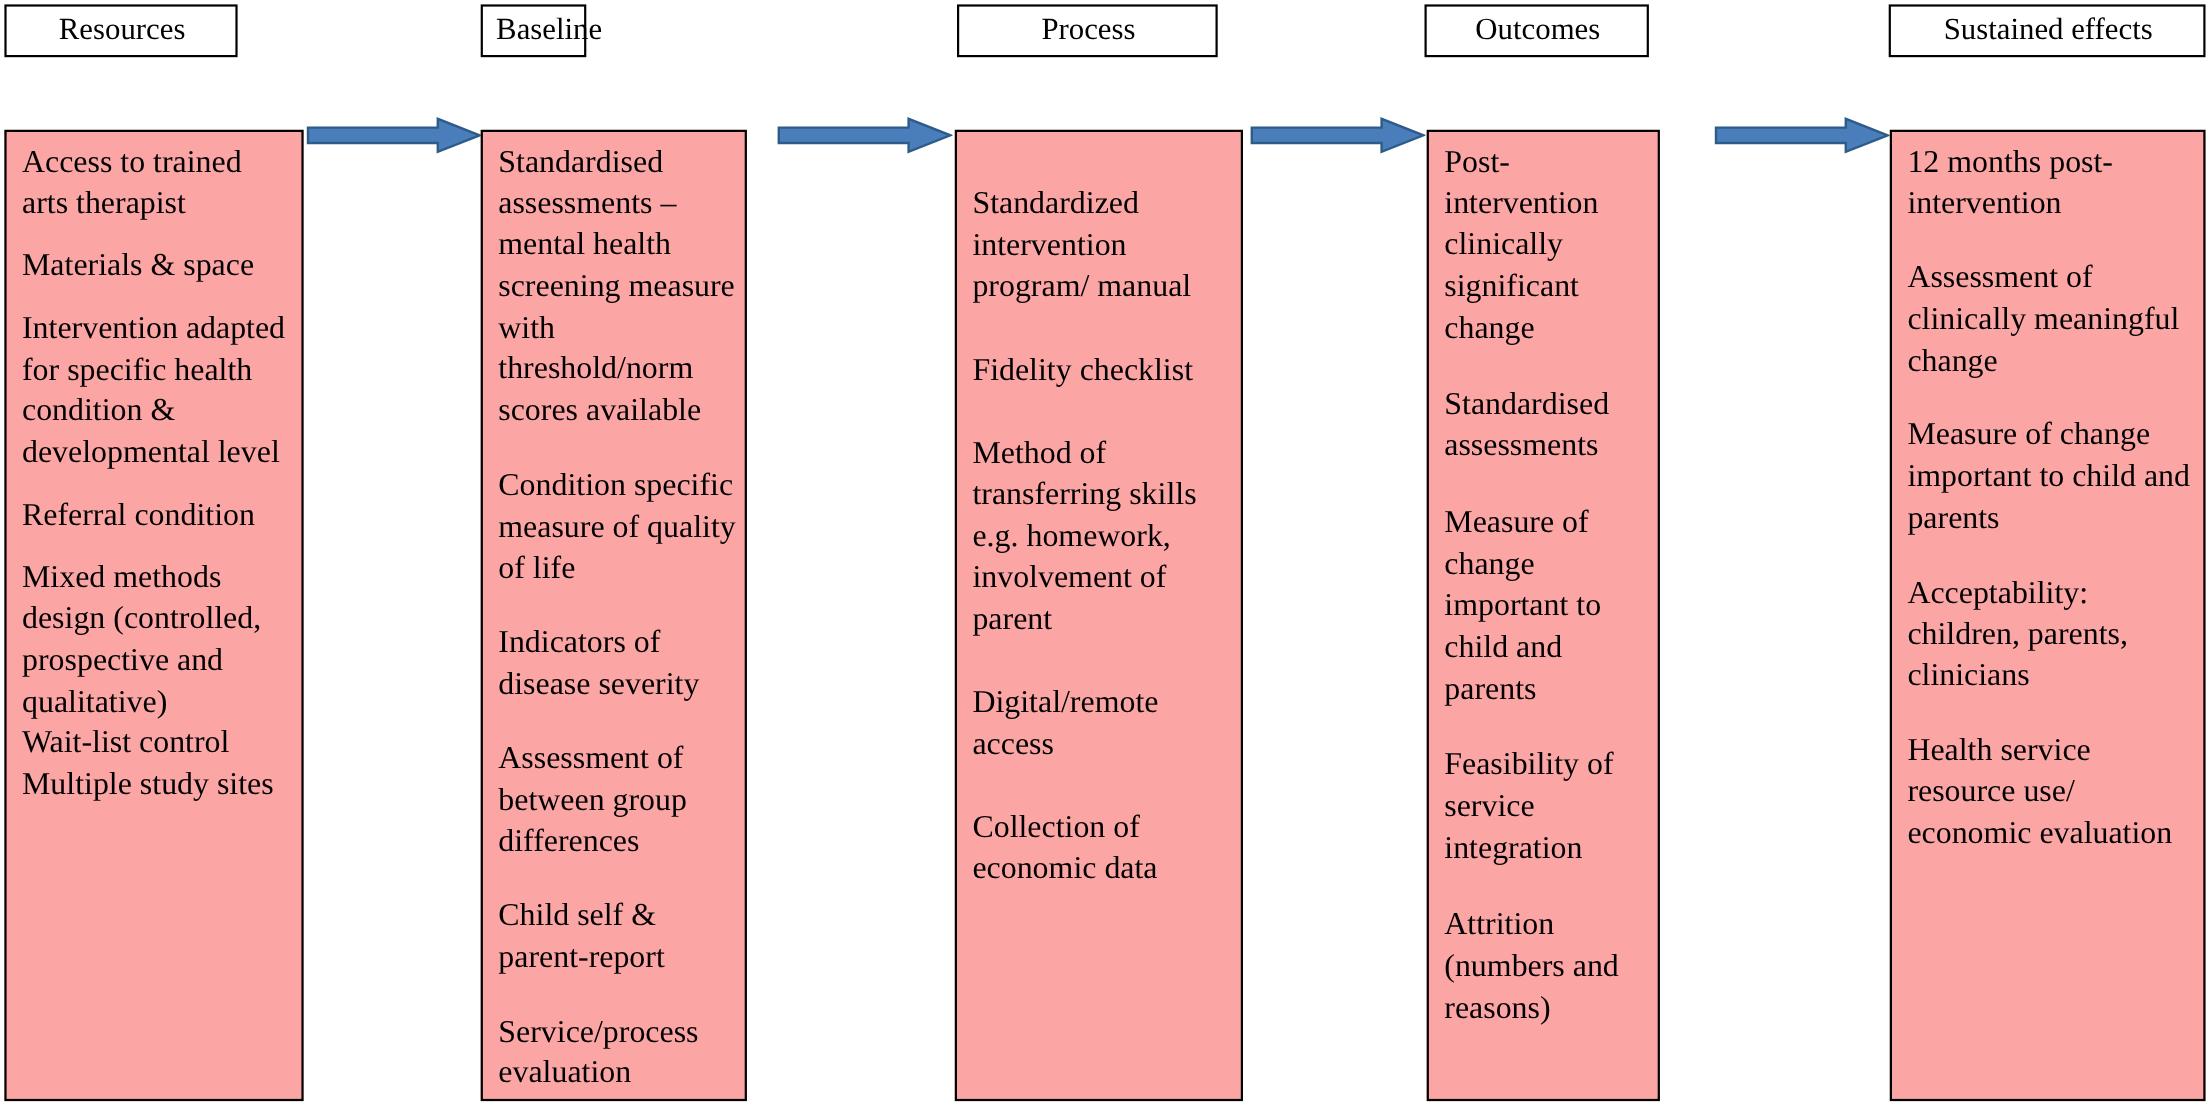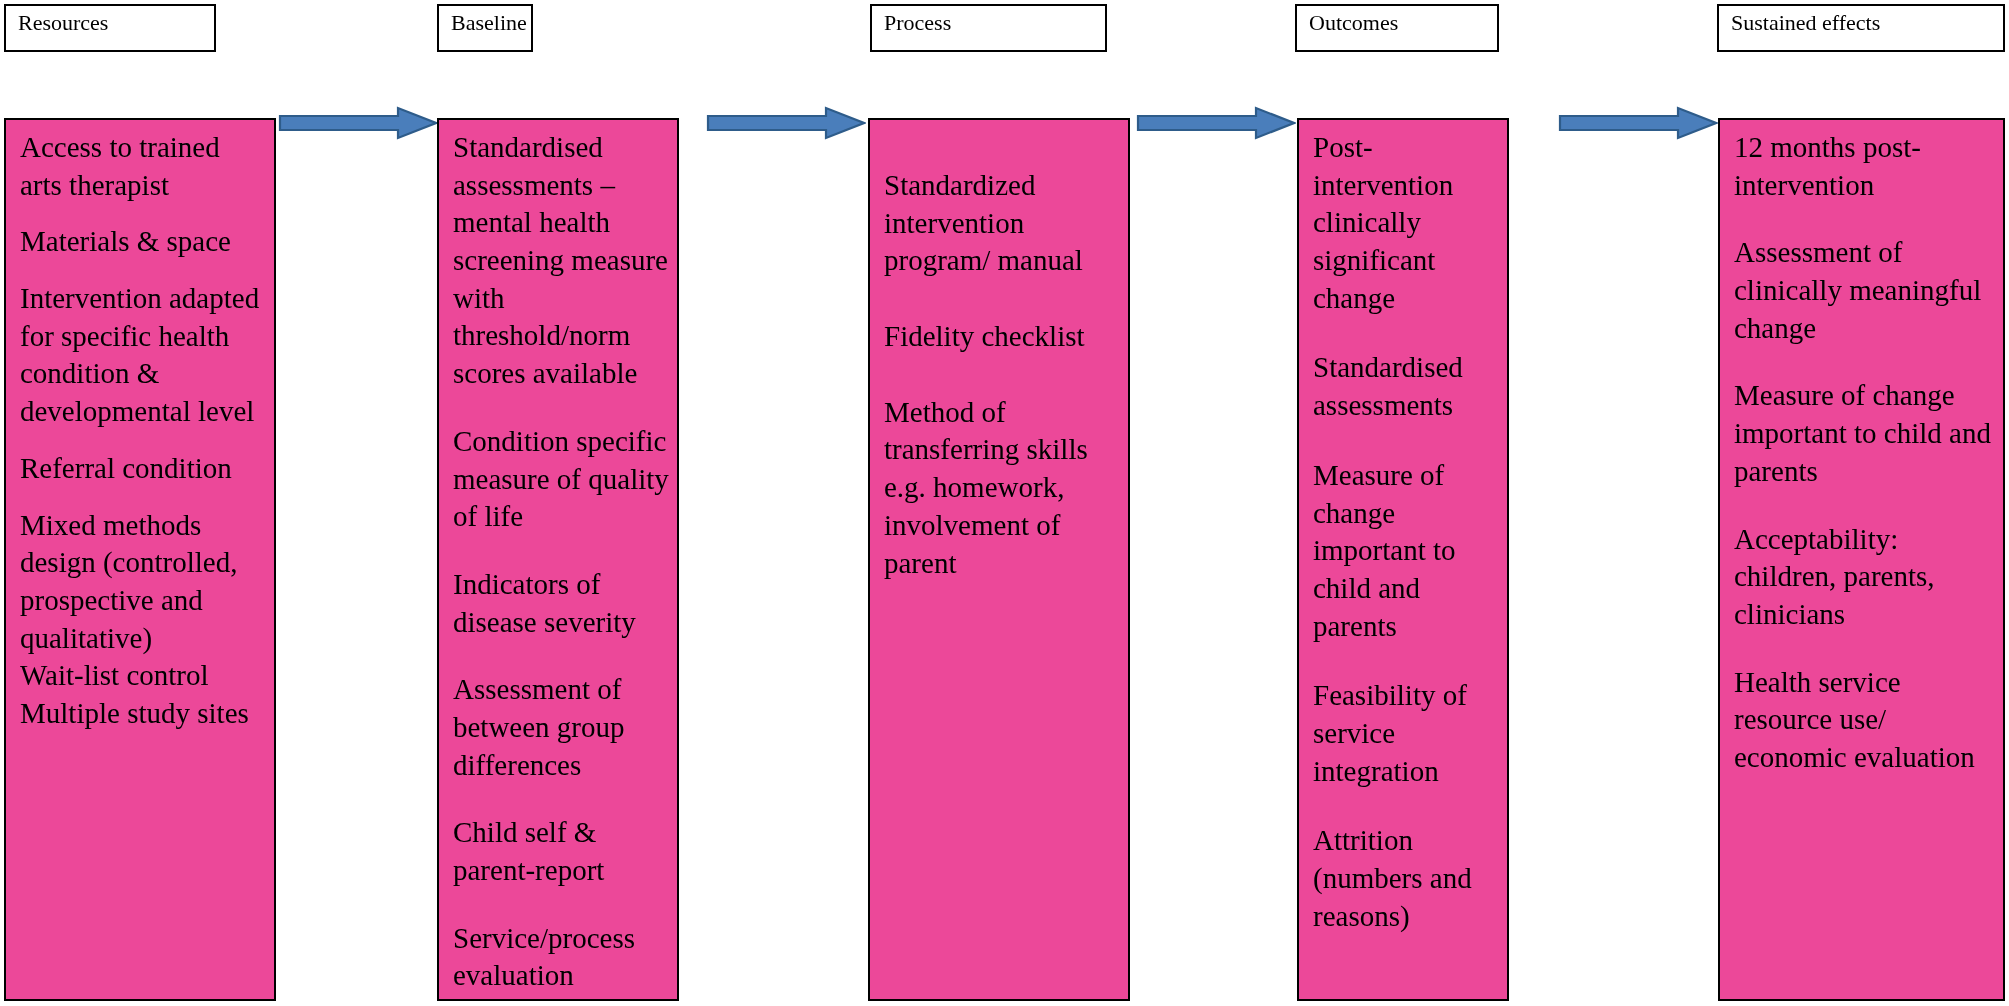--- a/index.html
+++ b/index.html
@@ -23,31 +23,32 @@
 
   
   .header-box {
     position: absolute;
     box-sizing: border-box;
     border: 2.5px solid #000000;
     background: #ffffff;
     padding: 5px 10px 0 12px;
   }
   .header-label {
-    font-size: 22px;
+    font-size: 28px;
     line-height: 1.12;
     white-space: nowrap;
+    text-align: center;
   }
 
   
   .body-box {
     position: absolute;
     box-sizing: border-box;
     border: 2.5px solid #000000;
-    background: #ec4899;
+    background: #fca5a5;
     padding: 9px 8px 8px 14px;
     overflow: hidden;
   }
   .item {
     font-size: 29px;
     line-height: 1.30;
     margin: 0 0 20px 0;
     text-align: left;
     hyphens: none;
   }
@@ -130,20 +131,22 @@
     <p class="item">Indicators of disease severity</p>
     <p class="item">Assessment of between group differences</p>
     <p class="item">Child self &amp; parent-report</p>
     <p class="item">Service/process evaluation</p>
   </div>
 
   <div class="body-box col-3" style="left:868px; top:118px; width:262px; height:883px;">
     <p class="item">Standardized intervention program/ manual</p>
     <p class="item">Fidelity checklist</p>
     <p class="item">Method of transferring skills e.g. homework, involvement of parent</p>
+    <p class="item">Digital/remote access</p>
+    <p class="item">Collection of economic data</p>
   </div>
 
   <div class="body-box col-4" style="left:1297px; top:118px; width:212px; height:883px;">
     <p class="item">Post-intervention clinically significant change</p>
     <p class="item">Standardised assessments</p>
     <p class="item">Measure of change important to child and parents</p>
     <p class="item">Feasibility of service integration</p>
     <p class="item">Attrition (numbers and reasons)</p>
   </div>
 

